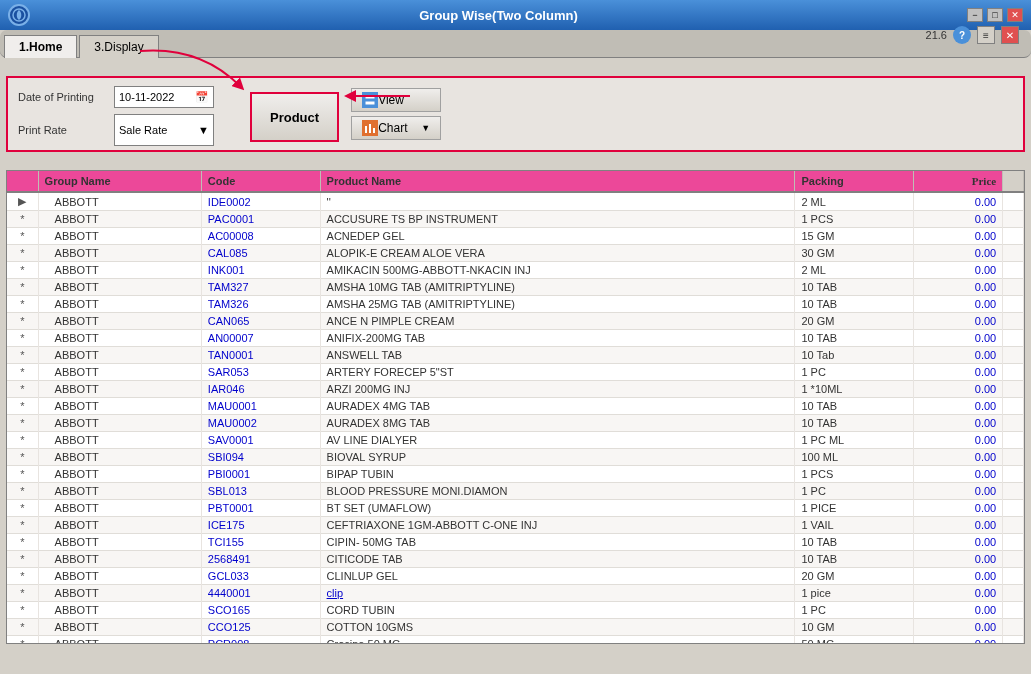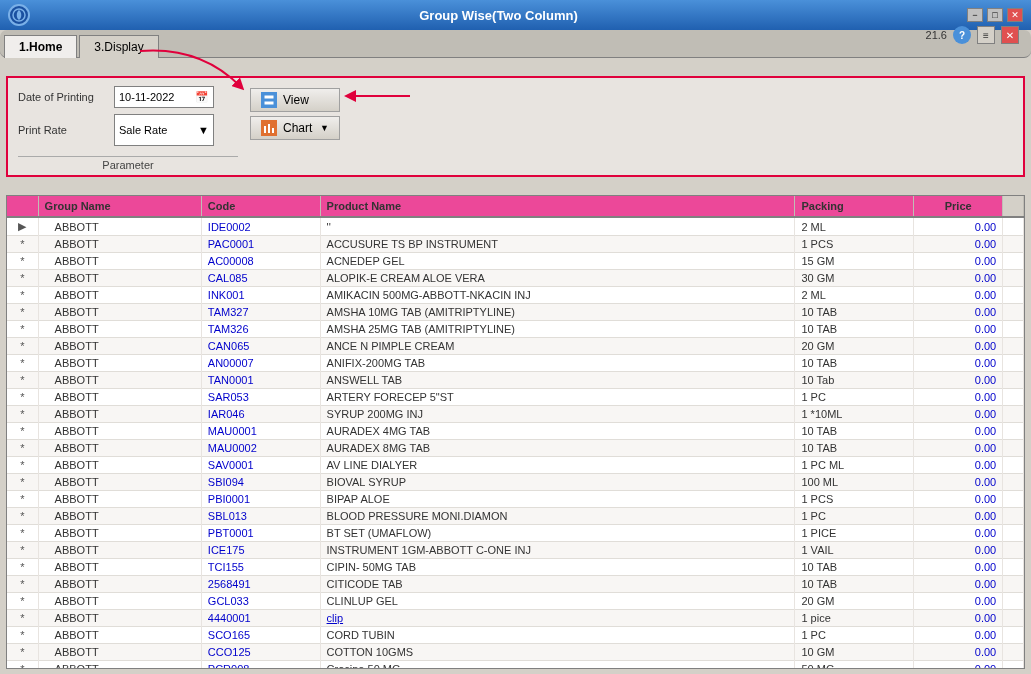--- a/index.html
+++ b/index.html
@@ -106,21 +106,21 @@
       align-items: center;
       justify-content: center;
       margin-top: 2px;
     }
 
     
     .view-chart-panel { display: flex; flex-direction: column; gap: 4px; padding-top: 2px; }
     .view-btn, .chart-btn {
       display: flex;
       align-items: center;
-      gap: 6px;
+      gap: 0;
       padding: 3px 10px;
       background: linear-gradient(to bottom, #f0eeec, #d4d0c8);
       border: 1px solid #a0a0a0;
       cursor: pointer;
       font-size: 12px;
       width: 90px;
     }
     .view-icon { width: 16px; height: 16px; background: #4a90d9; display: flex; align-items: center; justify-content: center; }
     .chart-icon { width: 16px; height: 16px; background: #e07030; display: flex; align-items: center; justify-content: center; }
 
@@ -142,21 +142,21 @@
       border-bottom: 2px solid #808080;
     }
     thead th {
       padding: 4px 6px;
       text-align: left;
       border-right: 1px solid #c0bdb5;
       font-weight: bold;
       font-size: 11px;
       color: #333;
     }
-    thead th.right { text-align: center; }
+    thead th.right { text-align: right; font-family: Liberation Serif, serif; }
     tbody tr { border-bottom: 1px solid #e0ddd8; }
     tbody td {
       padding: 2px 6px;
       border-right: 1px solid #e8e4e0;
       color: #333;
     }
     tbody td.price { color: #0000cc; text-align: right; }
     tbody td.code { color: #0000cc; }
     tbody td.product-name { color: #333; }
     .first-col { width: 14px; text-align: center; color: #555; }
@@ -205,23 +205,25 @@
             <span class="param-input-icon">📅</span>
           </div>
         </div>
         <div class="param-row">
           <span class="param-label">Print Rate</span>
           <div class="param-select">
             <span>Sale Rate</span>
             <span>▼</span>
           </div>
         </div>
-        <div class="param-section-label">Parameter</div>
       </div>
 
+      <div style="margin-top:4px;">
+        <button class="product-btn">Product</button>
+      </div>
 
       <div class="view-chart-panel">
         <div class="view-btn">
           <div class="view-icon">
             <svg width="12" height="12" viewBox="0 0 12 12">
                 <rect x="1" y="1" width="10" height="4" fill="white" stroke="#4a90d9"></rect>
                 <rect x="1" y="7" width="10" height="4" fill="white" stroke="#4a90d9"></rect>
               </svg>
           </div>
           <span>View</span>
@@ -371,21 +373,21 @@
             <td class="code">SAR053</td>
             <td class="product-name">ARTERY FORECEP 5"ST</td>
             <td>1 PC</td>
             <td class="price">0.00</td>
             <td style="width: 14px; padding: 0px;"></td>
           </tr>
           <tr style="background: rgb(248, 246, 244);">
             <td class="first-col">*</td>
             <td style="padding-left: 16px;">ABBOTT</td>
             <td class="code">IAR046</td>
-            <td class="product-name">SYRUP 200MG INJ</td>
+            <td class="product-name">ARZI 200MG INJ</td>
             <td>1 *10ML</td>
             <td class="price">0.00</td>
             <td style="width: 14px; padding: 0px;"></td>
           </tr>
           <tr style="background: white;">
             <td class="first-col">*</td>
             <td style="padding-left: 16px;">ABBOTT</td>
             <td class="code">MAU0001</td>
             <td class="product-name">AURADEX 4MG TAB</td>
             <td>10 TAB</td>
@@ -416,21 +418,21 @@
             <td class="code">SBI094</td>
             <td class="product-name">BIOVAL SYRUP</td>
             <td>100 ML</td>
             <td class="price">0.00</td>
             <td style="width: 14px; padding: 0px;"></td>
           </tr>
           <tr style="background: white;">
             <td class="first-col">*</td>
             <td style="padding-left: 16px;">ABBOTT</td>
             <td class="code">PBI0001</td>
-            <td class="product-name">BIPAP ALOE</td>
+            <td class="product-name">BIPAP TUBIN</td>
             <td>1 PCS</td>
             <td class="price">0.00</td>
             <td style="width: 14px; padding: 0px;"></td>
           </tr>
           <tr style="background: rgb(248, 246, 244);">
             <td class="first-col">*</td>
             <td style="padding-left: 16px;">ABBOTT</td>
             <td class="code">SBL013</td>
             <td class="product-name">BLOOD PRESSURE MONI.DIAMON</td>
             <td>1 PC</td>
@@ -443,21 +445,21 @@
             <td class="code">PBT0001</td>
             <td class="product-name">BT SET (UMAFLOW)</td>
             <td>1 PICE</td>
             <td class="price">0.00</td>
             <td style="width: 14px; padding: 0px;"></td>
           </tr>
           <tr style="background: rgb(248, 246, 244);">
             <td class="first-col">*</td>
             <td style="padding-left: 16px;">ABBOTT</td>
             <td class="code">ICE175</td>
-            <td class="product-name">INSTRUMENT 1GM-ABBOTT C-ONE INJ</td>
+            <td class="product-name">CEFTRIAXONE 1GM-ABBOTT C-ONE INJ</td>
             <td>1 VAIL</td>
             <td class="price">0.00</td>
             <td style="width: 14px; padding: 0px;"></td>
           </tr>
           <tr style="background: white;">
             <td class="first-col">*</td>
             <td style="padding-left: 16px;">ABBOTT</td>
             <td class="code">TCI155</td>
             <td class="product-name">CIPIN- 50MG TAB</td>
             <td>10 TAB</td>

